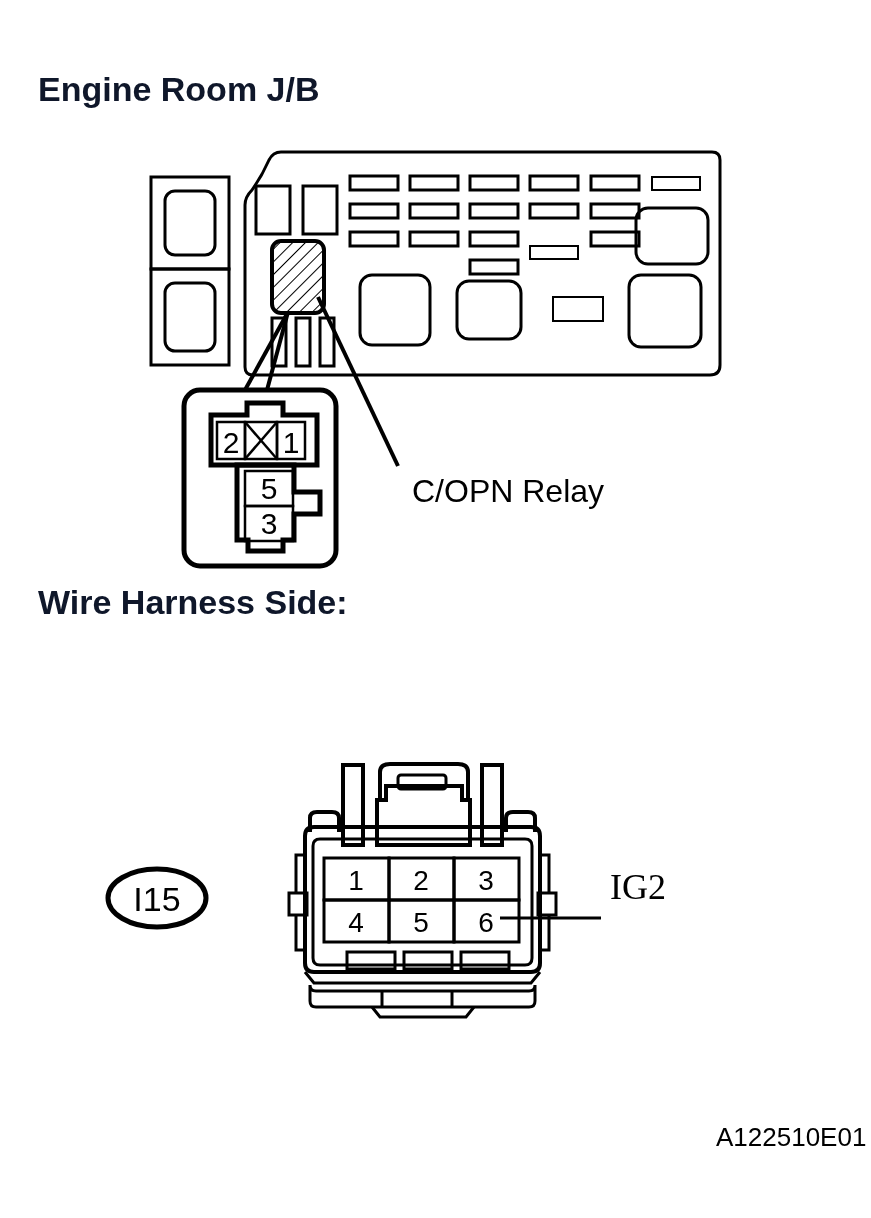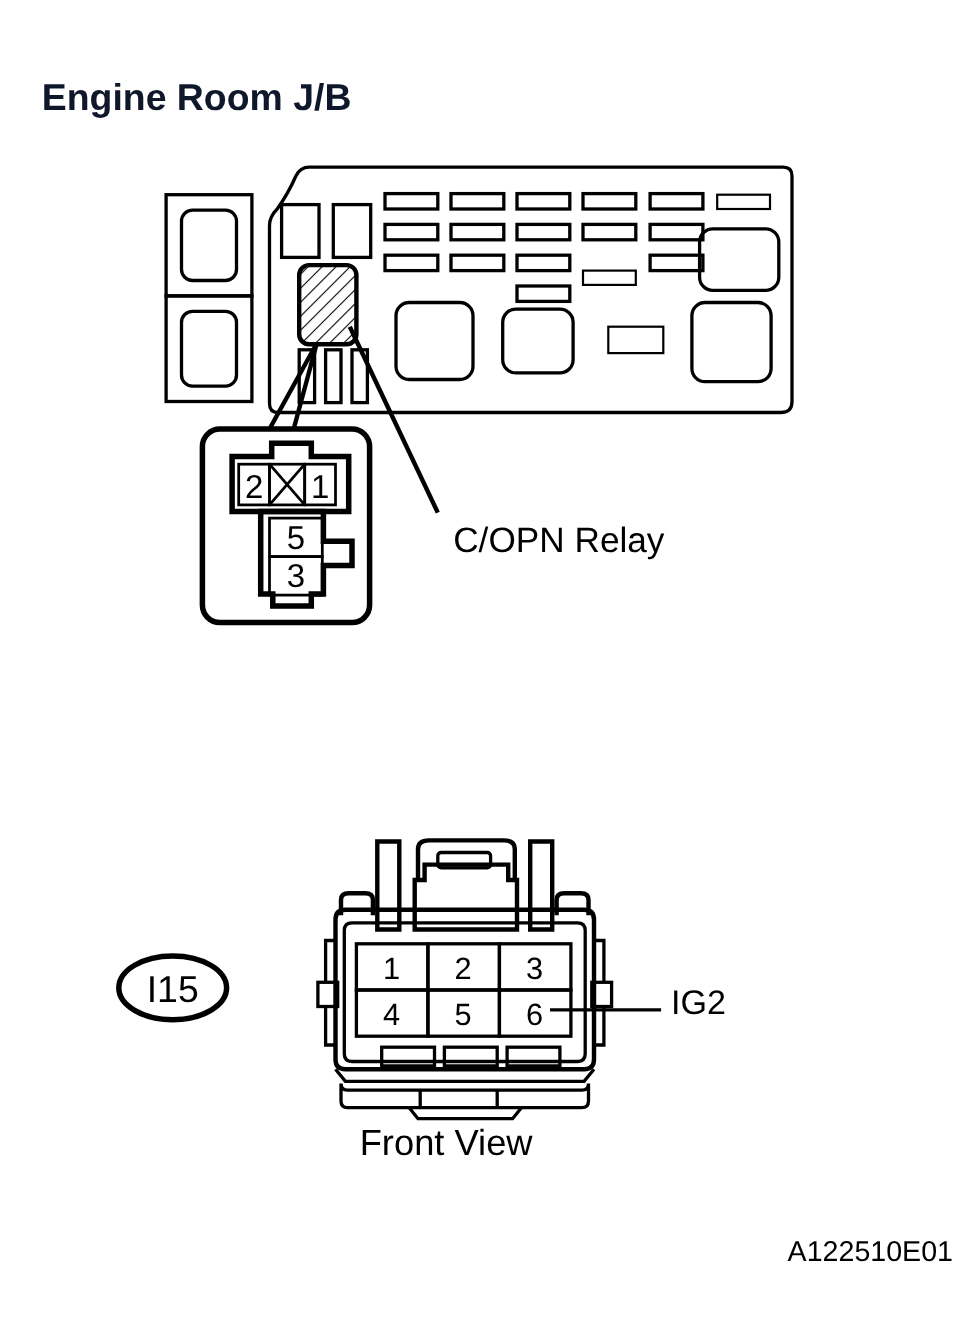--- a/index.html
+++ b/index.html
@@ -31,21 +31,21 @@
   #heading-wire-harness { left: 38px; top: 583px; }
 
   .plain-label {
     position: absolute;
     font-size: 32px;
     white-space: nowrap;
     color: #000;
   }
   #label-copn-relay { left: 377px; top: 473px; margin-left: 35px; }
   #label-ignition-connector { left: 161px; top: 684px; font-size: 33px; }
-  #label-ig2 { left: 610px; top: 894px; font-size: 31px; }
+  #label-ig2 { left: 610px; top: 866px; font-size: 36px; font-family: Liberation Serif, serif; }
   #label-front-view { left: 327px; top: 1020px; font-size: 33px; }
 
   #figure-code {
     position: absolute;
     left: 716px;
     top: 1122px;
     font-size: 26px;
     white-space: nowrap;
   }
 
@@ -61,27 +61,27 @@
     fill: #000;
   }
 </style>
 </head>
 <body>
 
 <div class="page">
 
   <div class="heading" id="heading-engine-room">Engine Room J/B</div>
 
+  <div class="heading" id="heading-wire-harness">Wire Harness Side:</div>
 
   <div class="plain-label" id="label-copn-relay">C/OPN Relay</div>
 
 
   <div class="plain-label" id="label-ig2">IG2</div>
 
-  <div class="plain-label" id="label-front-view">Front View</div>
 
   <div id="figure-code">A122510E01</div>
 
   <svg class="svg-layer" viewBox="0 0 871 1218" xmlns="http://www.w3.org/2000/svg">
 
     <defs>
       <pattern id="hatch" width="9" height="9" patternTransform="rotate(45)" patternUnits="userSpaceOnUse">
         <line x1="0" y1="0" x2="0" y2="9" stroke="#000" stroke-width="2"></line>
       </pattern>
     </defs>

